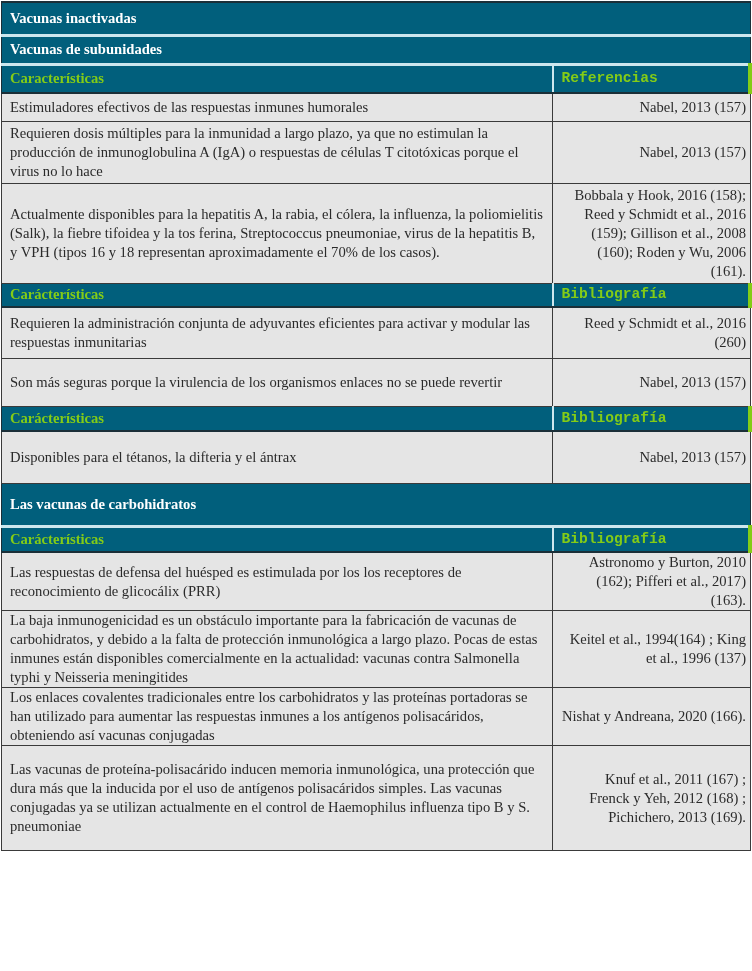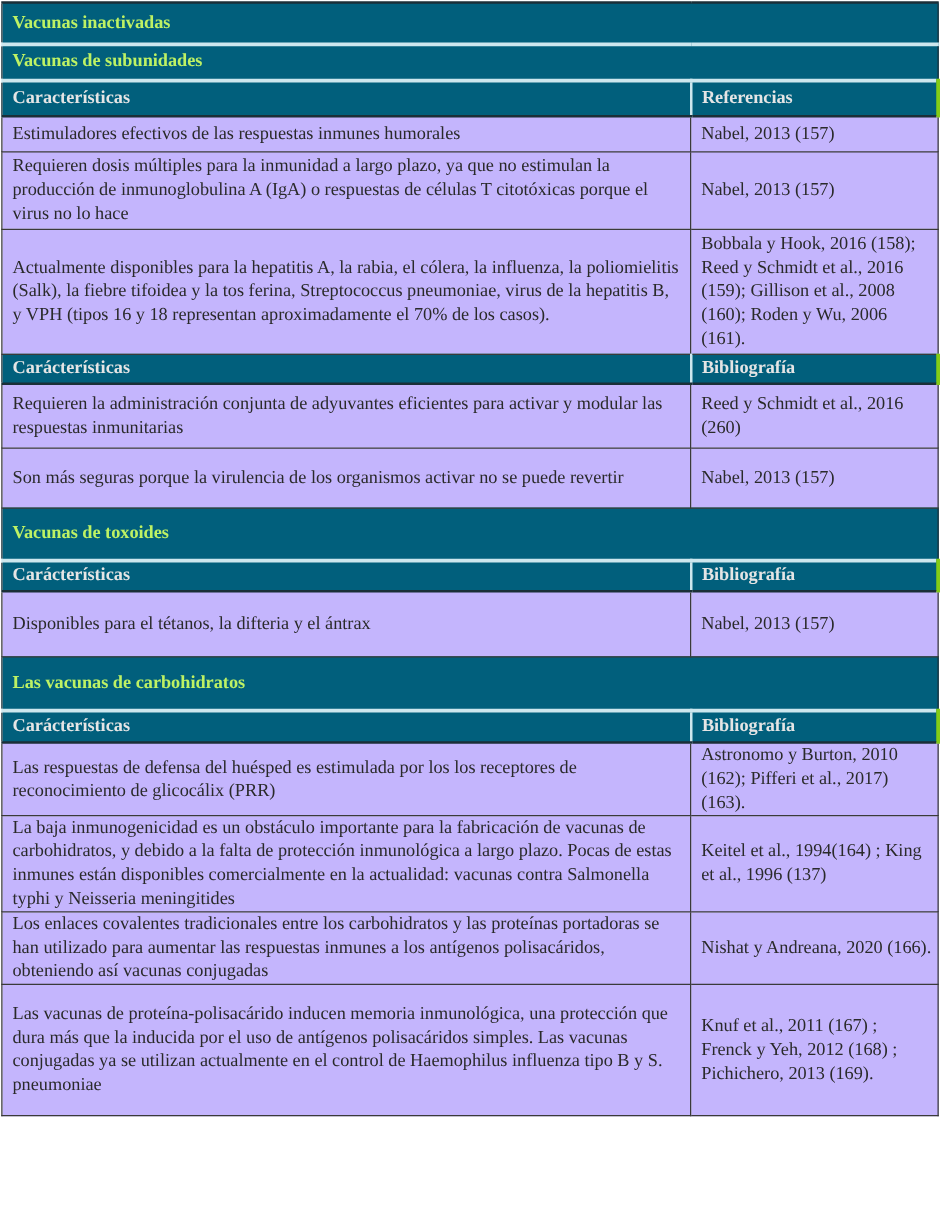--- a/index.html
+++ b/index.html
@@ -4,31 +4,31 @@
 <style>
   html, body { margin: 0; padding: 0; background: #ffffff; }
   body { width: 752px; height: 971px; overflow: hidden; font-family: "Liberation Serif", "DejaVu Serif", serif; }
   table.vt {
     position: absolute; left: 1px; top: 1px;
     width: 749px; border-collapse: collapse; table-layout: fixed;
     font-size: 14.6px; color: #2a2a2a; line-height: 19px;
   }
   table.vt td { vertical-align: middle; padding: 0 8px; box-sizing: border-box; }
   tr.sec td {
-    background: #015f7c; color: #bef264; font-weight: bold;
+    background: #015f7c; color: #ffffff; font-weight: bold;
     border-bottom: 3px solid #cde7ee; border-left: 1px solid #1b2f38; border-right: 1px solid #1b2f38;
   }
   tr.hdr td {
-    background: #015f7c; color: #e5e5e5; font-weight: bold;
+    background: #015f7c; color: #84cc16; font-weight: bold;
     border-bottom: 2px solid #1b2f38;
   }
   tr.hdr td.c1 { border-left: 1px solid #1b2f38; border-right: 2px solid #cde7ee; }
-  tr.hdr td.c2 { border-right: 4px solid #84cc16; }
-  tr.row td { background: #c4b5fd; border: 1.5px solid #3a3a3a; }
-  tr.row td.c2 { padding-left: 8px; padding-right: 4px; }
+  tr.hdr td.c2 { border-right: 6px solid #84cc16; font-family: Liberation Mono, monospace; }
+  tr.row td { background: #e5e5e5; border: 1.5px solid #3a3a3a; }
+  tr.row td.c2 { padding-left: 8px; padding-right: 4px; text-align: right; }
   col.c1 { width: 551px; }
   col.c2 { width: 198px; }
   .top-border td { border-top: 2px solid #1b2f38 !important; }
 </style>
 </head>
 <body>
 
 <table class="vt">
   <colgroup>
       <col class="c1">
@@ -60,27 +60,24 @@
     </tr>
     <tr class="hdr" style="height:24px">
       <td class="c1">Carácterísticas</td>
       <td class="c2">Bibliografía</td>
     </tr>
     <tr class="row" style="height:51px">
       <td class="c1">Requieren la administración conjunta de adyuvantes eficientes para activar y modular las respuestas inmunitarias</td>
       <td class="c2">Reed y Schmidt et al., 2016 (260)</td>
     </tr>
     <tr class="row" style="height:48px">
-      <td class="c1">Son más seguras porque la virulencia de los organismos activar no se puede revertir</td>
+      <td class="c1">Son más seguras porque la virulencia de los organismos enlaces no se puede revertir</td>
       <td class="c2">Nabel, 2013 (157)</td>
     </tr>
 
-    <tr class="sec" style="height:42px">
-      <td colspan="2">Vacunas de toxoides</td>
-    </tr>
     <tr class="hdr" style="height:25px">
       <td class="c1">Carácterísticas</td>
       <td class="c2">Bibliografía</td>
     </tr>
     <tr class="row" style="height:52px">
       <td class="c1">Disponibles para el tétanos, la difteria y el ántrax</td>
       <td class="c2">Nabel, 2013 (157)</td>
     </tr>
 
     <tr class="sec" style="height:43px">

